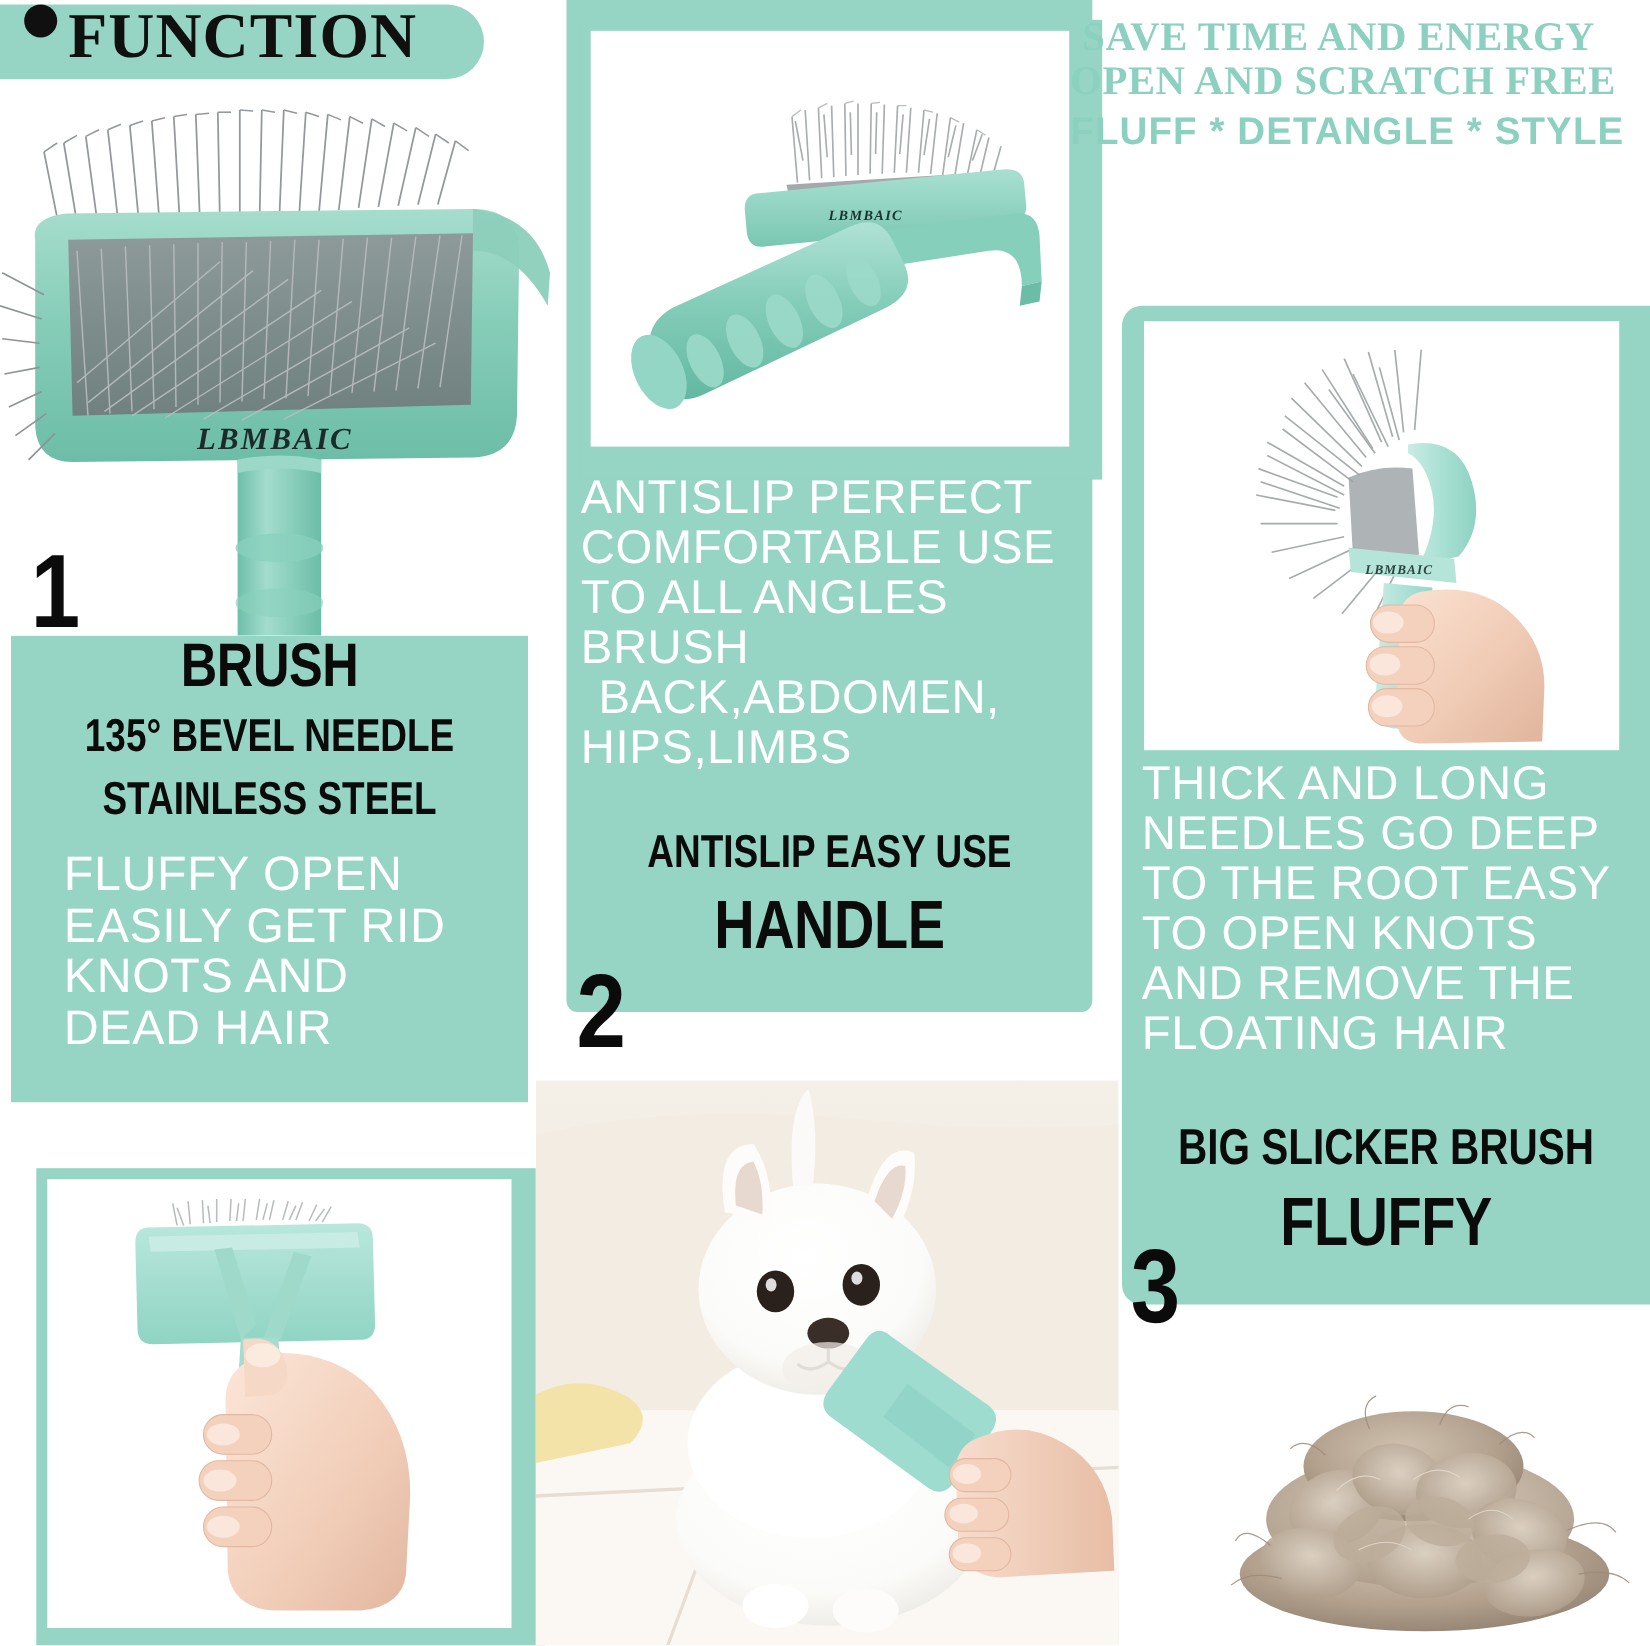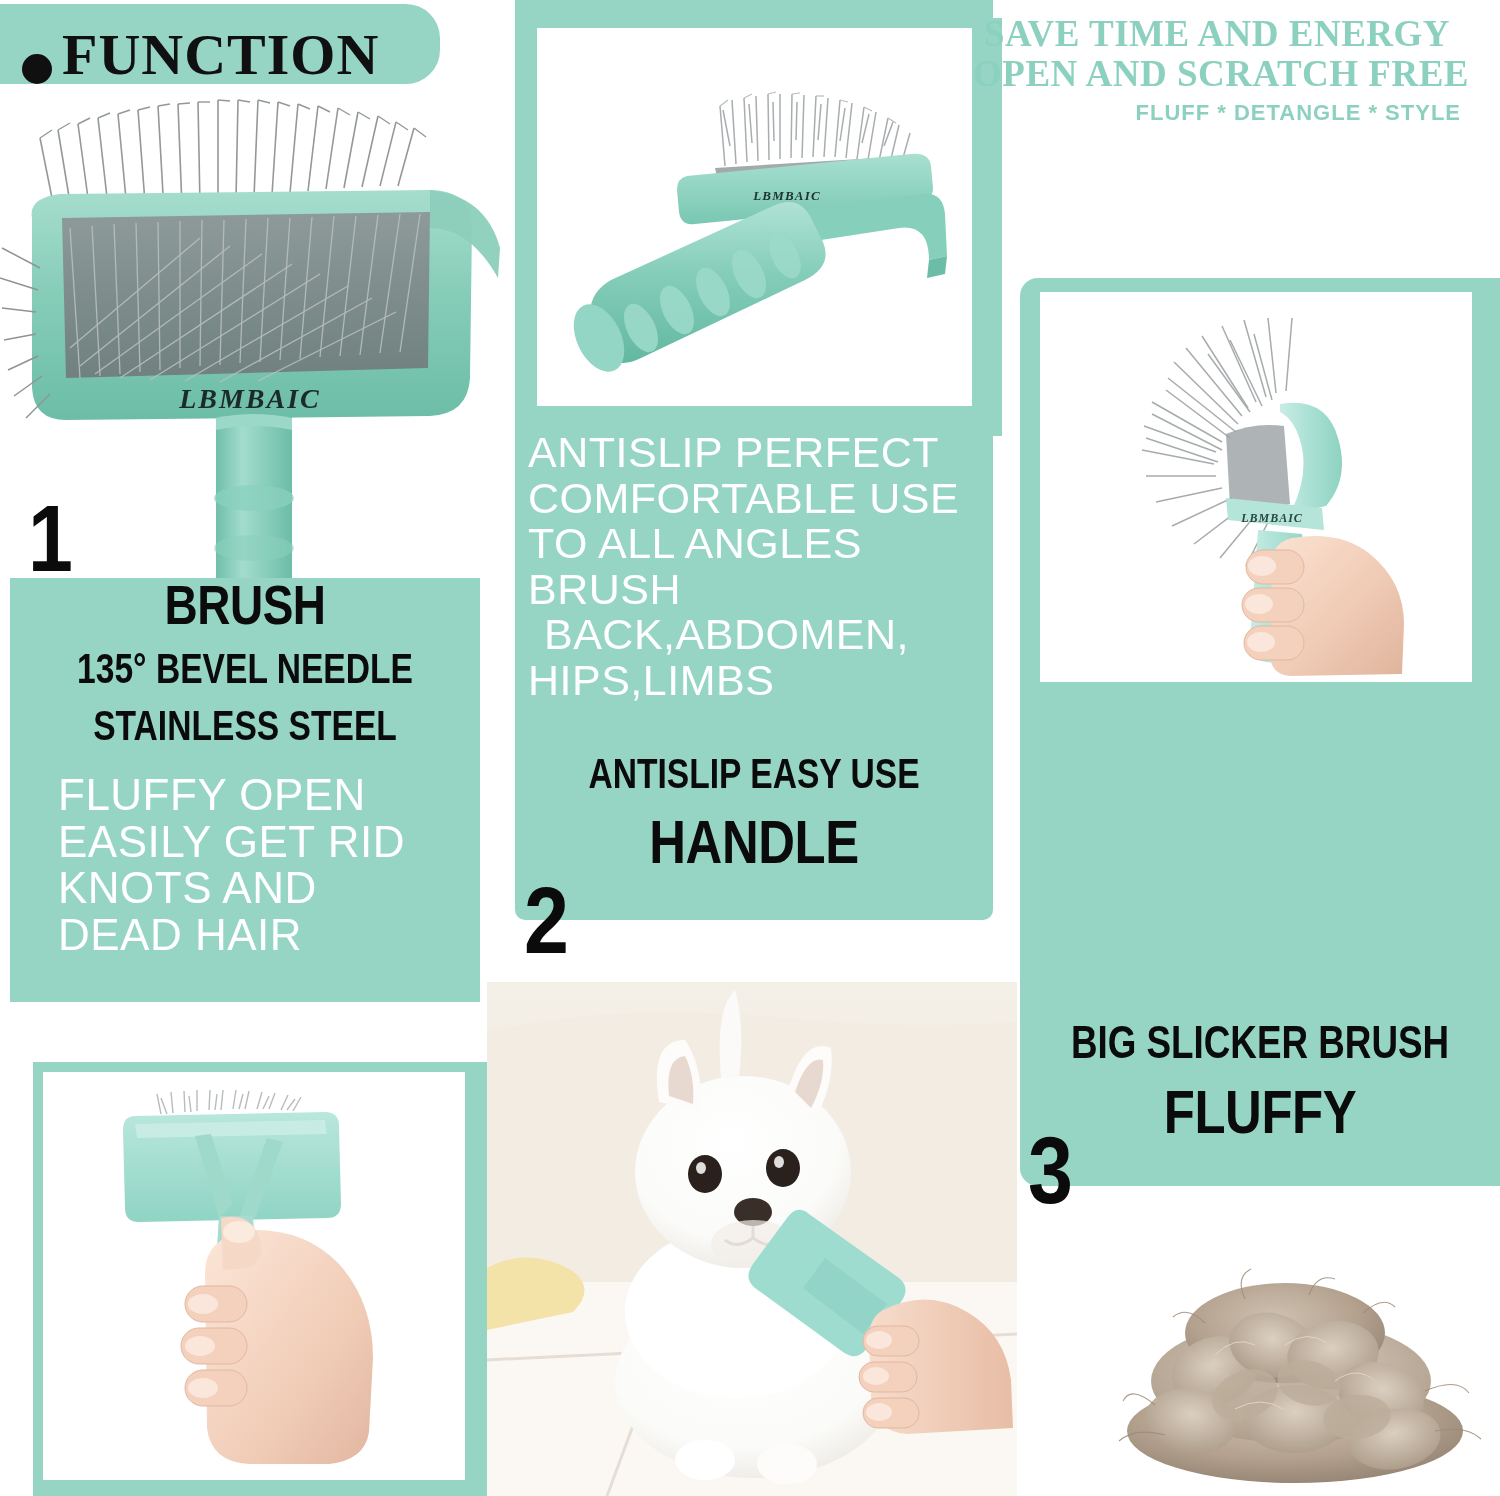--- a/index.html
+++ b/index.html
@@ -10,24 +10,24 @@
   #stage{
     position:relative;
     width:1500px;height:1496px;
     background:#ffffff;
     overflow:hidden;
   }
   .abs{position:absolute;}
 
   
   #function-badge{
-    left:0px;top:4px;width:440px;height:80px;
+    left:0px;top:4px;width:440px;height:68px;
     background:#96d5c4;
     border-radius:0 34px 34px 0;
-    display:flex;align-items:flex-end;
+    display:flex;align-items:flex-start;
   }
   #function-bullet{
     width:30px;height:30px;border-radius:50%;
     background:#101010;margin-left:22px;flex:0 0 auto;
   }
   #function-label{
     font-family:"Liberation Serif", serif;
     font-weight:bold;
     font-size:58px;
     letter-spacing:1px;
@@ -139,21 +139,21 @@
     line-height:0.85;
     transform:scaleX(0.85);
     transform-origin:left center;
   }
 
   
   #marketing{
     left:973px;top:14px;width:488px;text-align:center;
   }
   #marketing .l1,#marketing .l2{font-size:37px;}
-  #marketing .l3{font-size:22px;margin-top:6px;text-align:right;}
+  #marketing .l3{font-size:35px;margin-top:6px;text-align:right;}
 
   
   #p1-num{left:28px;top:498px;}
   #p1-title{left:10px;top:572px;width:470px;text-align:center;font-size:56px;}
   #p1-sub1{left:10px;top:645px;width:470px;text-align:center;font-size:42px;}
   #p1-sub2{left:10px;top:702px;width:470px;text-align:center;font-size:42px;}
   #p1-body{left:58px;top:772px;width:420px;font-size:44px;}
 
   
   #p2-body{left:528px;top:430px;width:460px;font-size:43px;}
@@ -683,17 +683,25 @@
     <div>COMFORTABLE USE</div>
     <div>TO ALL ANGLES</div>
     <div>BRUSH</div>
     <div id="p2-indent">BACK,ABDOMEN,</div>
     <div>HIPS,LIMBS</div>
   </div>
   <div class="abs t-black-sub" id="p2-sub">ANTISLIP EASY USE</div>
   <div class="abs t-black-head" id="p2-title">HANDLE</div>
   <div class="abs step-num" id="p2-num">2</div>
 
+  <div class="abs t-white" id="p3-body">
+    <div>THICK AND LONG</div>
+    <div>NEEDLES GO DEEP</div>
+    <div>TO THE ROOT EASY</div>
+    <div>TO OPEN KNOTS</div>
+    <div>AND REMOVE THE</div>
+    <div>FLOATING HAIR</div>
+  </div>
   <div class="abs t-black-sub" id="p3-sub">BIG SLICKER BRUSH</div>
   <div class="abs t-black-head" id="p3-title">FLUFFY</div>
   <div class="abs step-num" id="p3-num">3</div>
 
 </div>
 
 </body></html>

